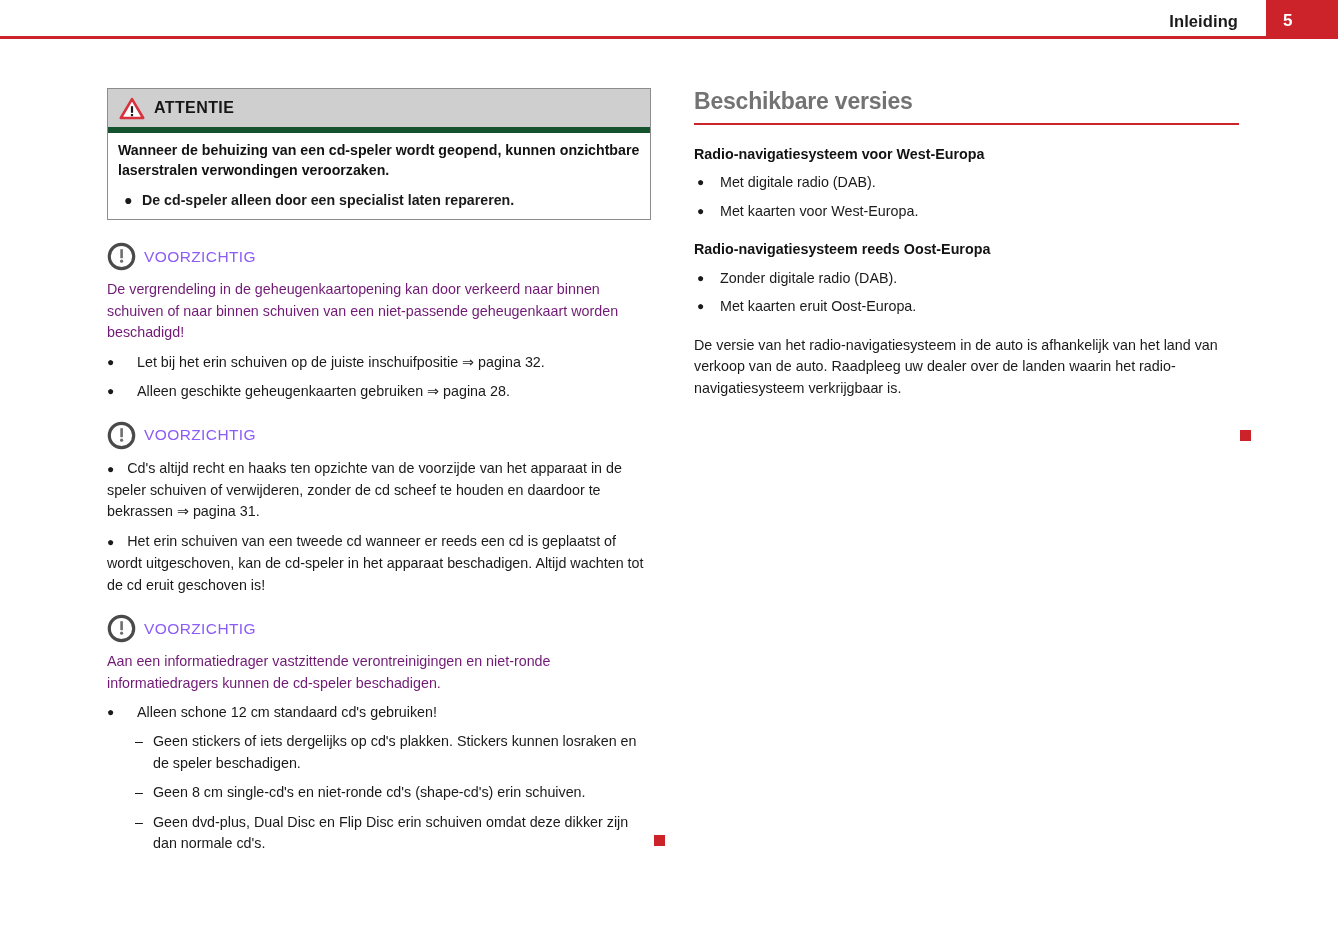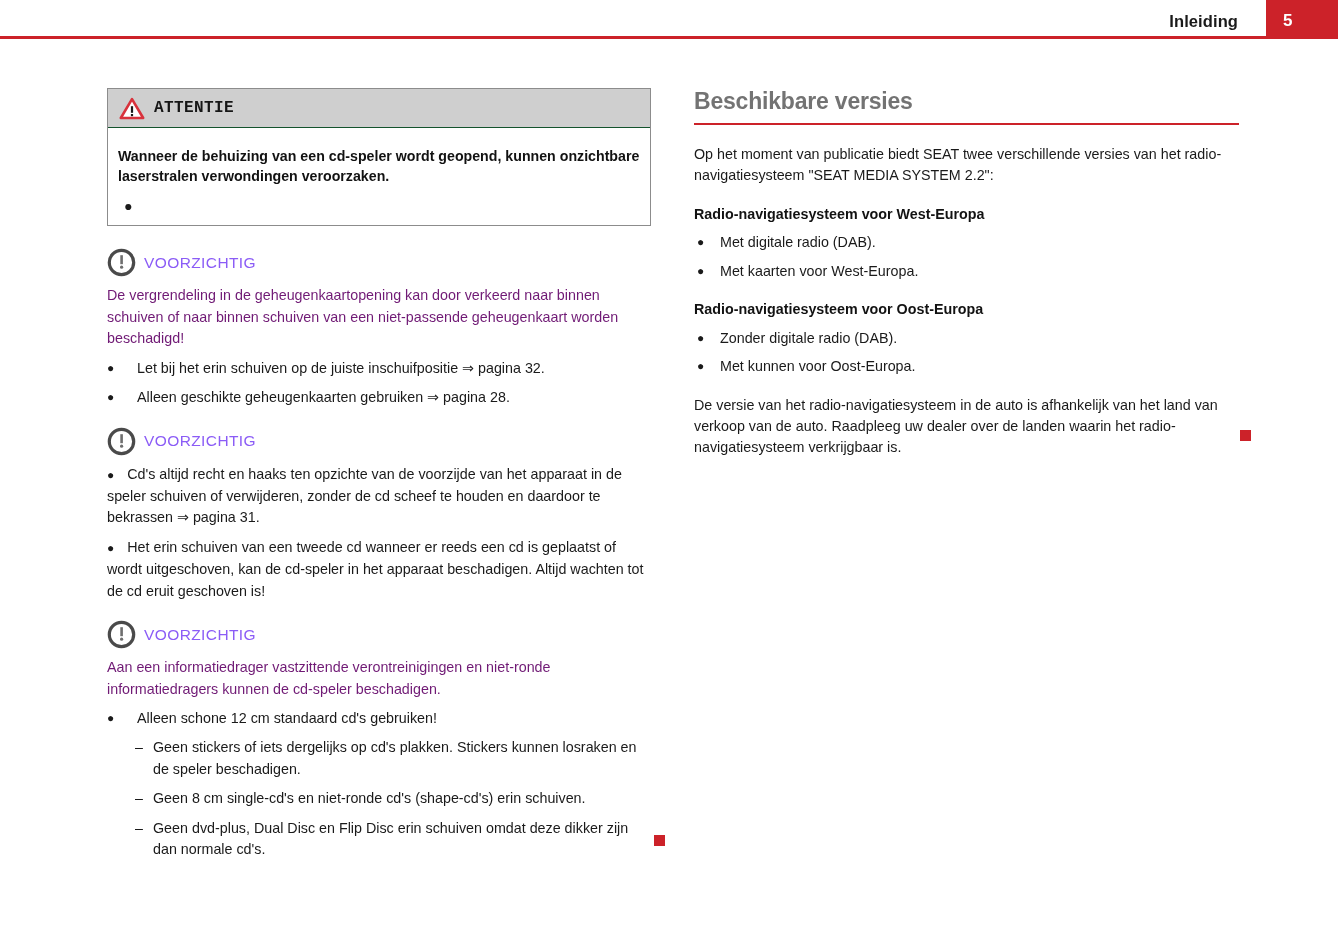--- a/index.html
+++ b/index.html
@@ -74,37 +74,36 @@
 
   
   .attentie-box {
     border: 1px solid #8c8c8c;
     width: 544px;
     box-sizing: border-box;
     margin-bottom: 22px;
   }
   .attentie-head {
     background: #cfcfcf;
-    border-bottom: 1px solid #14532d;
+    border-bottom: 6px solid #14532d;
     height: 38px;
     display: flex;
     align-items: center;
     padding-left: 11px;
-    font-family: Liberation Mono, monospace;
   }
   .attentie-title {
     font-size: 16px;
     font-weight: bold;
     letter-spacing: 0.4px;
     margin-left: 9px;
     color: #161616;
   }
   .attentie-body {
     background: #ffffff;
-    padding: 18px 10px 9px 10px;
+    padding: 7px 10px 9px 10px;
   }
   .attentie-body p {
     margin: 0;
     font-size: 14.2px;
     font-weight: bold;
     line-height: 1.42;
     color: #121212;
   }
   .attentie-bullet {
     display: flex;
@@ -270,20 +269,21 @@
           <rect x="11.9" y="9.2" width="2.2" height="6.6" fill="#1a1a1a"></rect>
           <rect x="11.9" y="17.0" width="2.2" height="2.2" fill="#1a1a1a"></rect>
         </svg>
       </span>
       <span class="attentie-title">ATTENTIE</span>
     </div>
     <div class="attentie-body">
       <p>Wanneer de behuizing van een cd-speler wordt geopend, kunnen onzichtbare laserstralen verwondingen veroorzaken.</p>
       <div class="attentie-bullet">
         <span class="dot">●</span>
+        <span>De cd-speler alleen door een specialist laten repareren.</span>
       </div>
     </div>
   </div>
 
   <div class="warn-block">
     <div class="warn-head">
       <span>
         <svg class="icon-circ" width="29" height="29" viewBox="0 0 29 29">
           <circle cx="14.5" cy="14.5" r="12.2" fill="#ffffff" stroke="#4a4a4a" stroke-width="3.2"></circle>
           <rect x="13.3" y="7.2" width="2.6" height="9.0" fill="#6e6e6e"></rect>
@@ -360,43 +360,42 @@
         <span class="dtext">Geen dvd-plus, Dual Disc en Flip Disc erin schuiven omdat deze dikker zijn dan normale cd's.</span>
       </li>
     </ul>
   </div>
 </div>
 
 <div class="col-right">
   <h2 class="section-title">Beschikbare versies</h2>
   <div class="section-rule"></div>
 
-  <p class="r-para">Op het moment van publicatie biedt SEAT twee verschillende versies van het radio-navigatiesysteem "SEAT MEDIA SYSTEM 2.2":</p>
 
   <p class="r-subhead">Radio-navigatiesysteem voor West-Europa</p>
   <ul class="r-bullets">
     <li>
       <span class="bdot">●</span>
       <span>Met digitale radio (DAB).</span>
     </li>
     <li>
       <span class="bdot">●</span>
       <span>Met kaarten voor West-Europa.</span>
     </li>
   </ul>
 
-  <p class="r-subhead">Radio-navigatiesysteem voor Oost-Europa</p>
+  <p class="r-subhead">Radio-navigatiesysteem reeds Oost-Europa</p>
   <ul class="r-bullets">
     <li>
       <span class="bdot">●</span>
       <span>Zonder digitale radio (DAB).</span>
     </li>
     <li>
       <span class="bdot">●</span>
-      <span>Met kunnen voor Oost-Europa.</span>
+      <span>Met kaarten eruit Oost-Europa.</span>
     </li>
   </ul>
 
   <p class="r-para">De versie van het radio-navigatiesysteem in de auto is afhankelijk van het land van verkoop van de auto. Raadpleeg uw dealer over de landen waarin het radio-navigatiesysteem verkrijgbaar is.</p>
 </div>
 
 <div class="end-marker" id="end-marker-left"></div>
 <div class="end-marker" id="end-marker-right"></div>
 
 </body></html>

